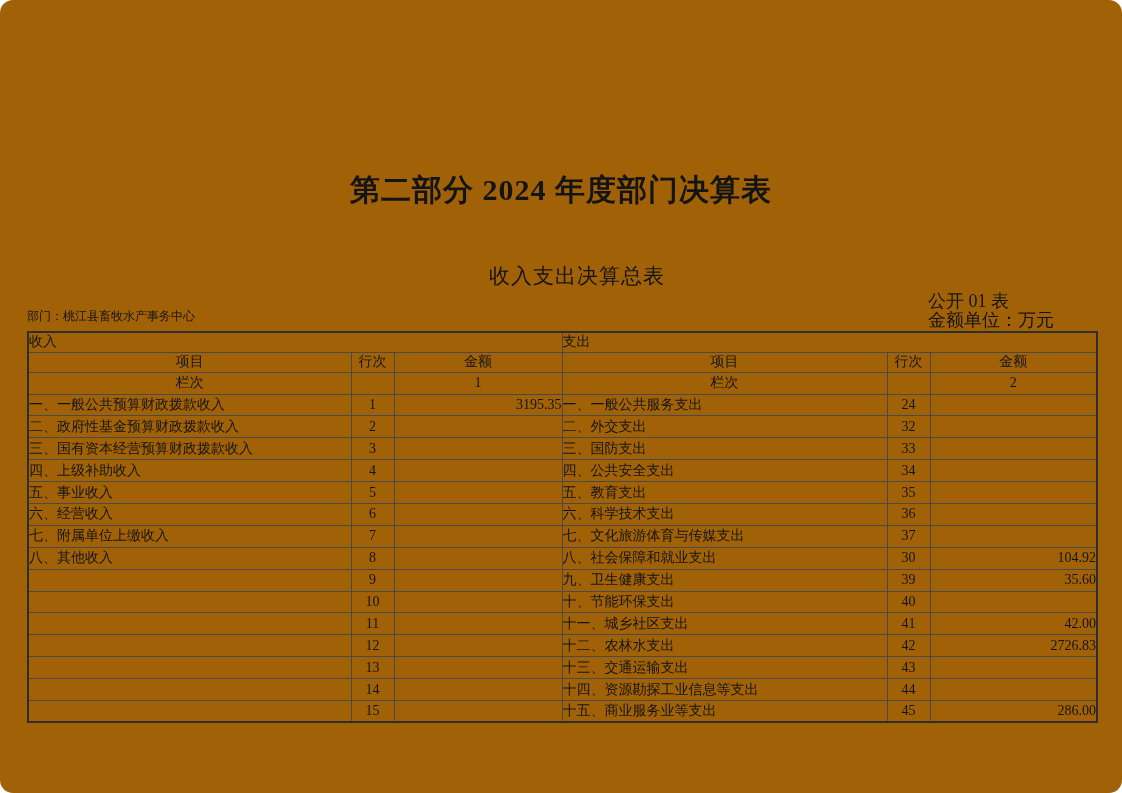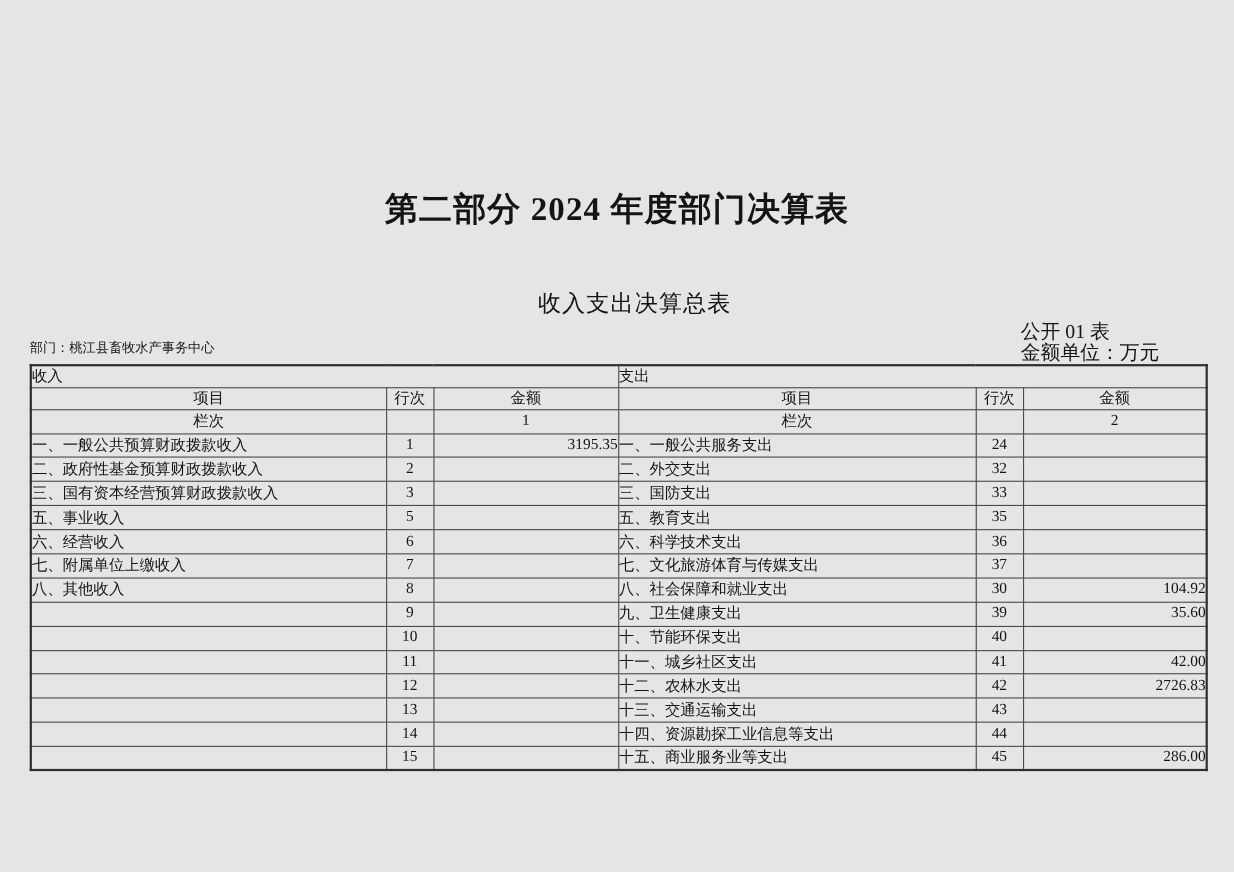--- a/index.html
+++ b/index.html
@@ -5,22 +5,23 @@
   * { margin: 0; padding: 0; box-sizing: border-box; }
   html, body { background: #ffffff; }
   body {
     width: 1122px; height: 793px;
     font-family: "Liberation Serif", "DejaVu Serif", serif;
     color: #141414;
   }
   .page {
     position: relative;
     width: 1122px; height: 793px;
-    background: #e5e5e5;
+    background: #a16207;
     overflow: hidden;
+    border-radius: 13px;
   }
   .doc-title {
     position: absolute; top: 170px; left: 0; width: 100%;
     text-align: center;
     font-size: 30px; font-weight: bold; letter-spacing: 1px;
   }
   .table-title {
     position: absolute; top: 262px; left: 16px; width: 100%;
     text-align: center;
     font-size: 21px; font-weight: normal; letter-spacing: 1px;
@@ -115,20 +116,28 @@
     </tr>
         <tr>
       <td class="c-item">三、国有资本经营预算财政拨款收入</td>
       <td class="c-line">3</td>
       <td class="c-amt"></td>
       <td class="c-item">三、国防支出</td>
       <td class="c-line">33</td>
       <td class="c-amt"></td>
     </tr>
         <tr>
+      <td class="c-item">四、上级补助收入</td>
+      <td class="c-line">4</td>
+      <td class="c-amt"></td>
+      <td class="c-item">四、公共安全支出</td>
+      <td class="c-line">34</td>
+      <td class="c-amt"></td>
+    </tr>
+        <tr>
       <td class="c-item">五、事业收入</td>
       <td class="c-line">5</td>
       <td class="c-amt"></td>
       <td class="c-item">五、教育支出</td>
       <td class="c-line">35</td>
       <td class="c-amt"></td>
     </tr>
         <tr>
       <td class="c-item">六、经营收入</td>
       <td class="c-line">6</td>

